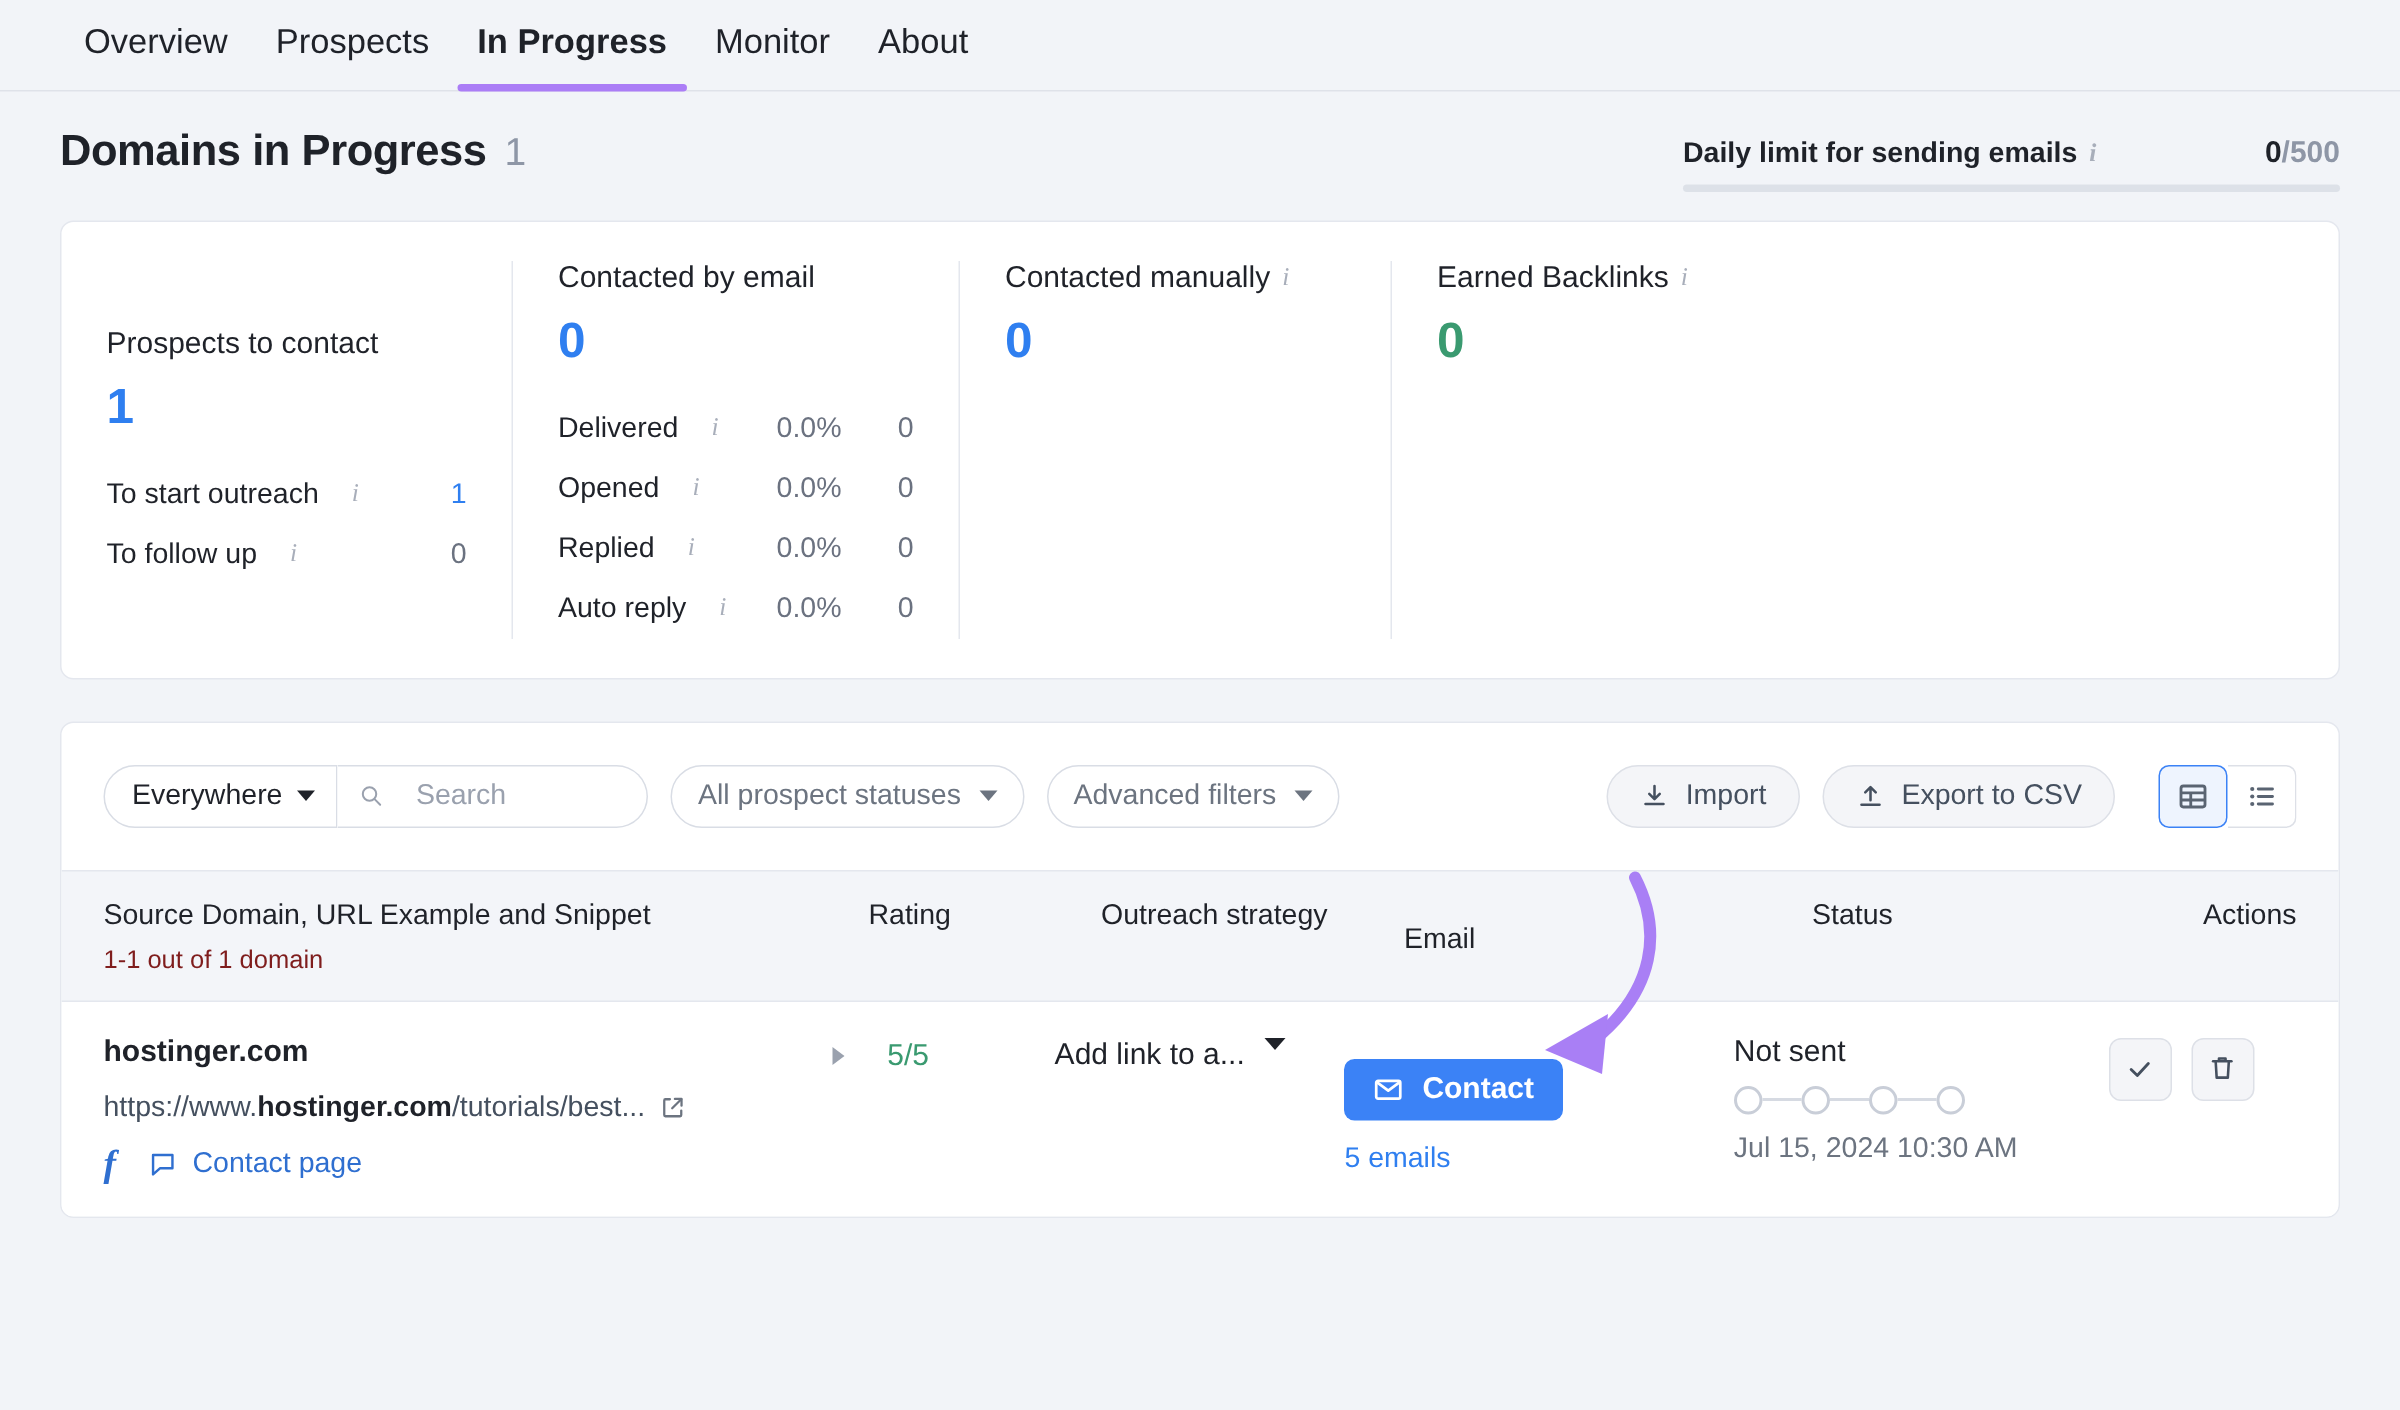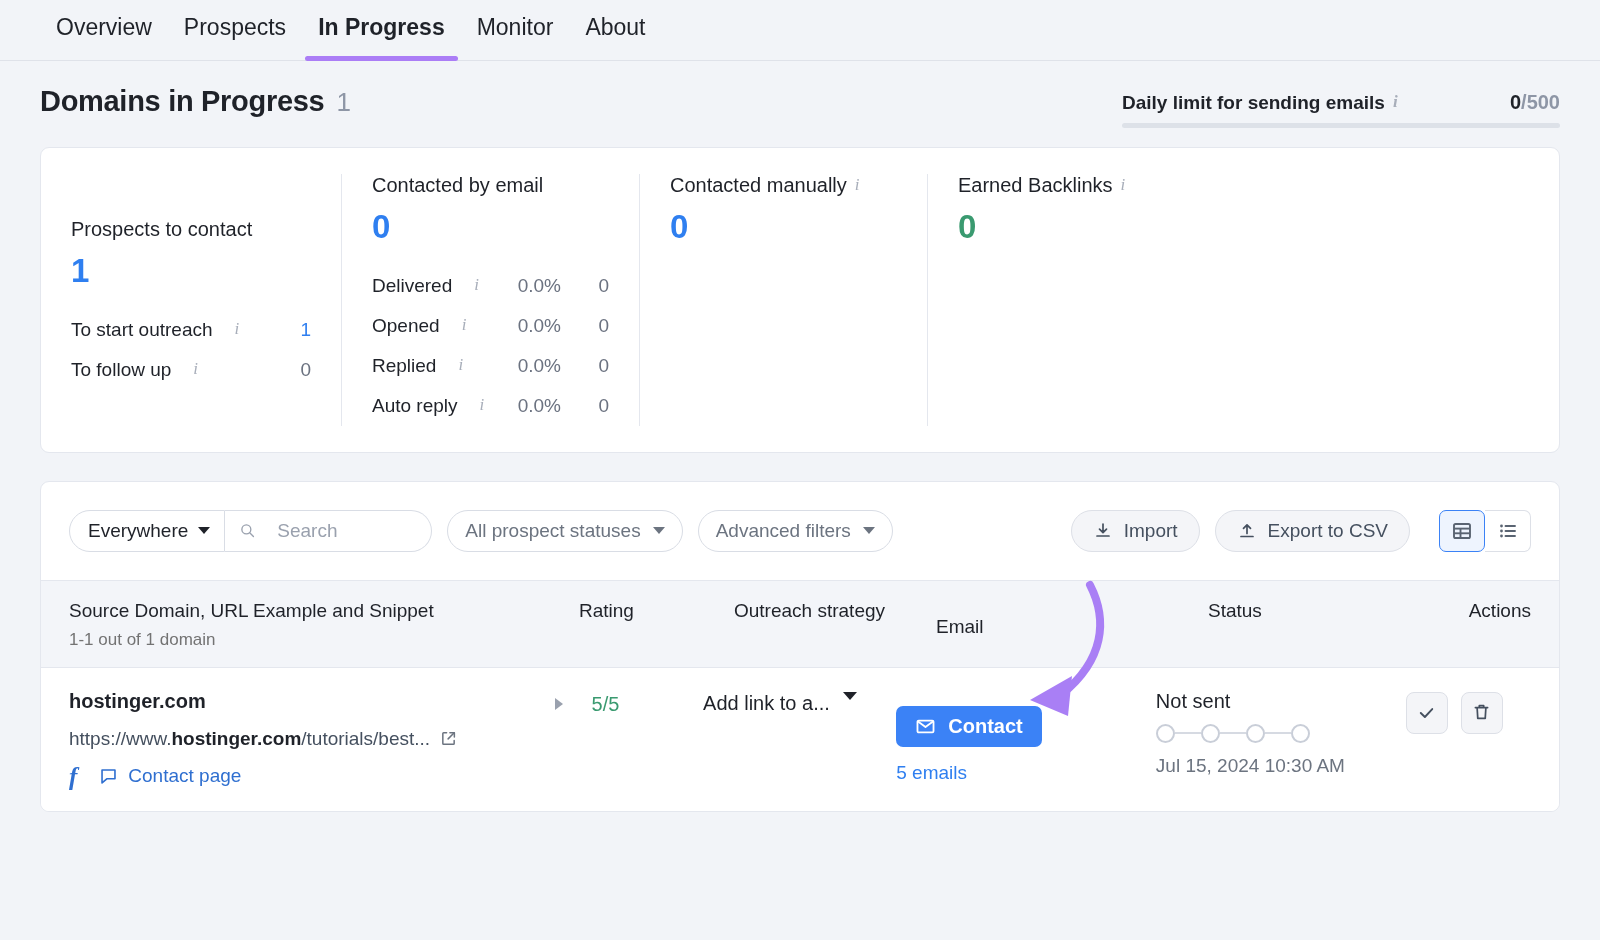--- a/index.html
+++ b/index.html
@@ -234,21 +234,21 @@
     background: #f3f5f9;
     border-top: 1px solid #e4e7ee;
     border-bottom: 1px solid #e4e7ee;
     padding: 19px 0 17px 0;
   }
   .th {
     font-size: 19px;
     color: #1f2229;
     padding-left: 28px;
   }
-  .th .sub { font-size: 17px; color: #737373; margin-top: 8px; }
+  .th .sub { font-size: 17px; color: #7f1d1d; margin-top: 8px; }
   .col-domain   { width: 510px; }
   .col-rating   { width: 155px; }
   .col-strategy { width: 202px; }
   .col-email    { width: 272px; margin-top: 16px; }
   .col-status   { width: 262px; }
   .col-actions  { flex: 1; text-align: right; padding-right: 28px; padding-left: 0; }
 
   .trow { display: flex; padding: 22px 0 0 0; background: #fff; }
   .td { padding-left: 28px; }
 

